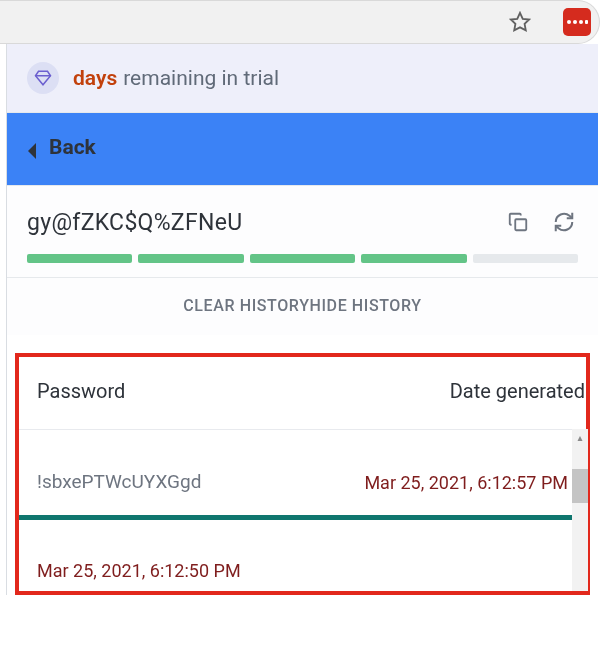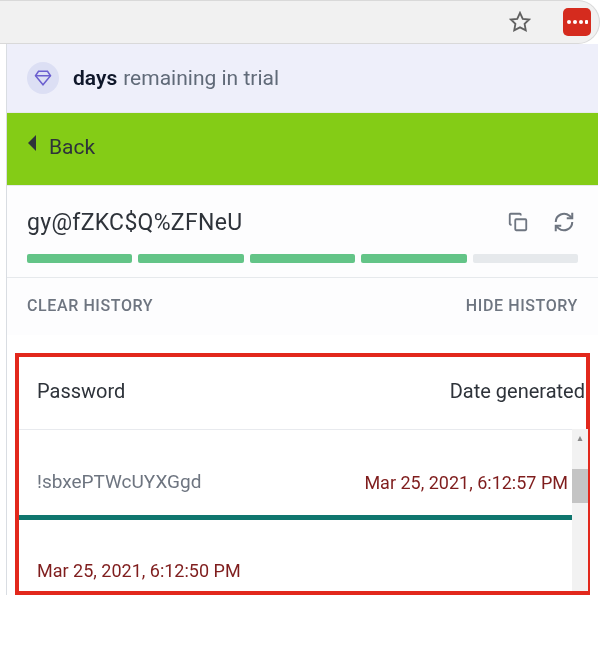--- a/index.html
+++ b/index.html
@@ -68,34 +68,35 @@
   }
   .diamond-badge {
     width: 32px; height: 32px;
     border-radius: 50%;
     background: #dcdff4;
     display: flex; align-items: center; justify-content: center;
     margin-right: 14px;
     color: #6b5fcf;
   }
   .trial-banner .strong {
-    color: #0f172a;
+    color: #c2410c;
     font-weight: 600;
     margin-right: 6px;
   }
 
   .section { border-bottom: 1px solid #e6e9ec; }
   .back-row {
-    background: #84cc16;
+    background: #3b82f6;
     padding: 22px 20px 26px 20px;
     display: flex;
-    align-items: flex-start;
+    align-items: flex-end;
     font-size: 21px;
     color: #2e333a;
     cursor: pointer;
+    font-weight: bold;
   }
   .back-caret { margin-right: 10px; display:flex; align-items:center; color:#2e333a; }
 
   .pw-row {
     background: #fdfdfe;
     padding: 22px 20px 14px 20px;
   }
   .pw-line {
     display: flex;
     align-items: center;
@@ -126,21 +127,21 @@
     background: #e6e9ec;
     border-radius: 2px;
   }
   .strength-cell.on {
     background: #63c487;
   }
 
   .history-controls {
     background: #fdfdfe;
     display: flex;
-    justify-content: space-between;
+    justify-content: center;
     padding: 18px 20px 20px 20px;
     font-size: 16px;
     letter-spacing: 0.6px;
     color: #6e7580;
     font-weight: 500;
   }
   .history-controls span { cursor: pointer; }
 
   .history-box {
     margin: 18px 8px 0 8px;

